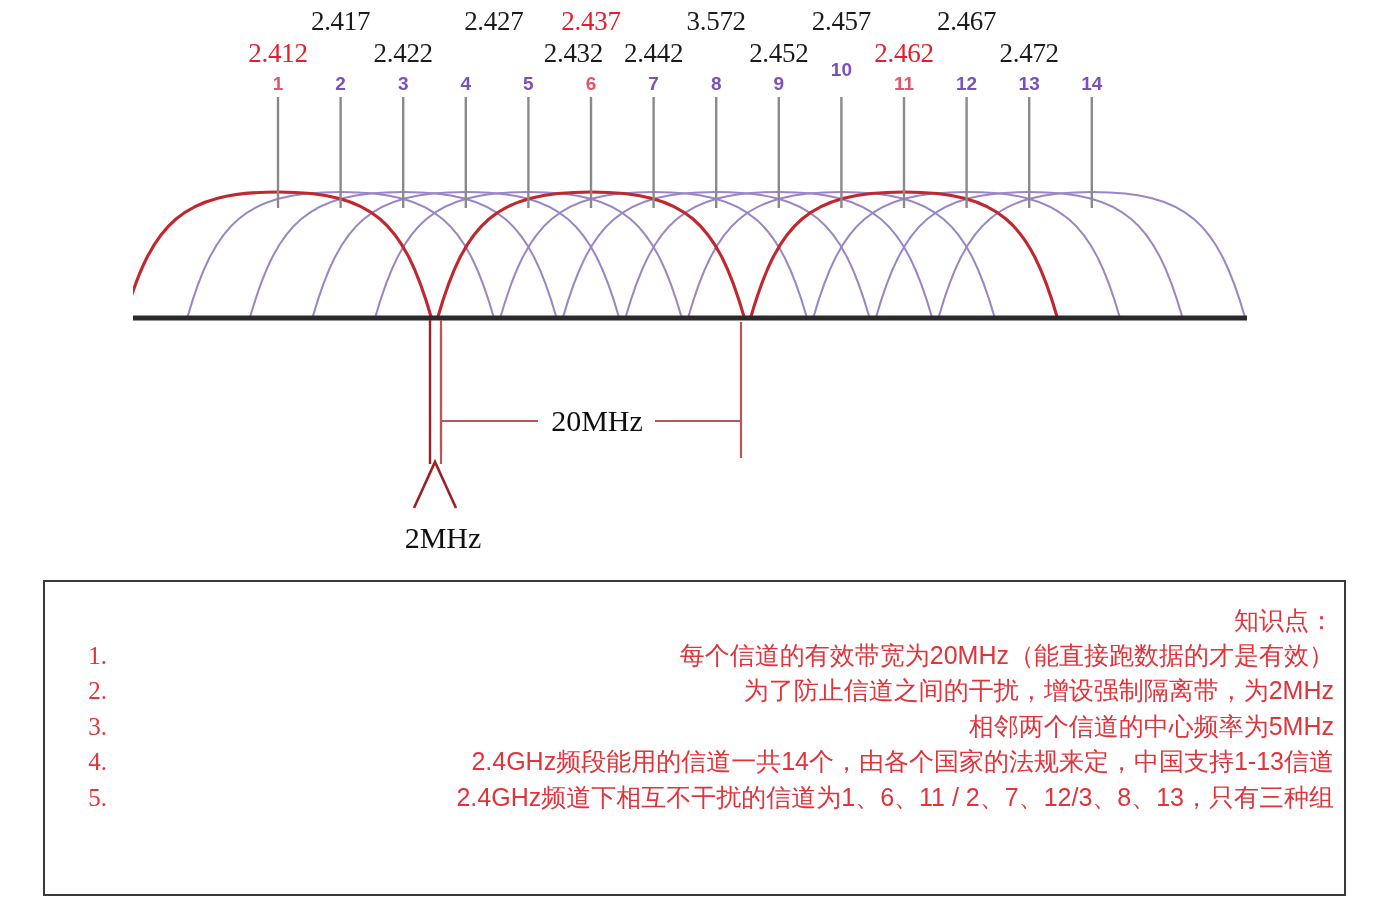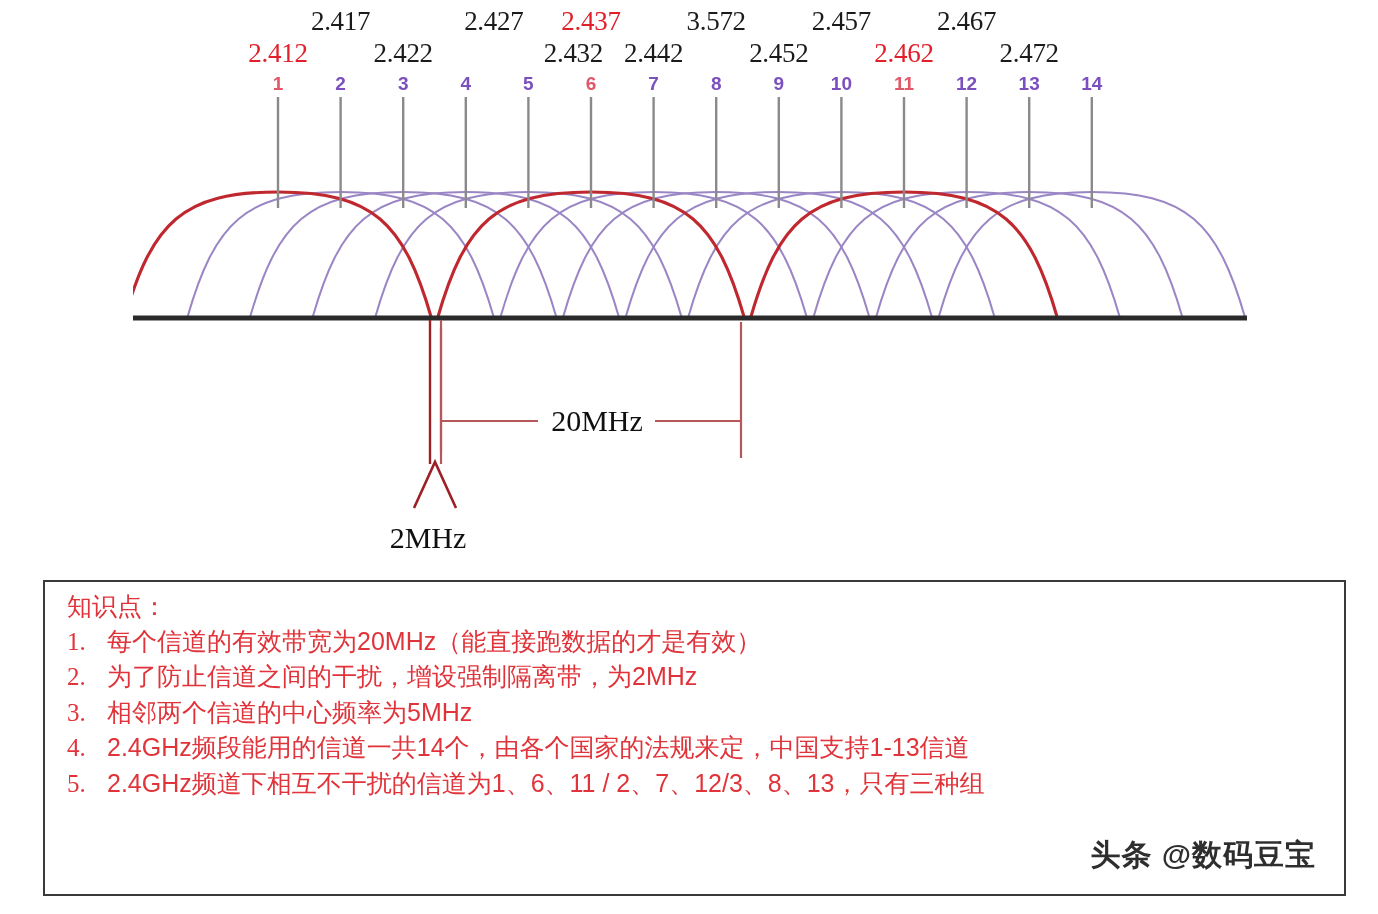--- a/index.html
+++ b/index.html
@@ -53,21 +53,22 @@
     position: absolute;
     left: 43px;
     top: 580px;
     width: 1303px;
     height: 316px;
     border: 2px solid #3a3a3a;
     box-sizing: border-box;
     background: #ffffff;
   }
   .note-inner {
-    padding: 10px 10px 0 22px;
+    padding: 24px 10px 0 22px;
+    text-align: right;
   }
   .note-title {
     font-family: "Liberation Sans", sans-serif;
     font-size: 25px;
     color: #e0333a;
     line-height: 1.15;
     margin-bottom: 3px;
     font-weight: 500;
   }
   .note-list {
@@ -195,29 +196,29 @@
   <div id="chan-layer">
       <div class="chan-label hi" style="left: 278px; top: 74px;">1</div>
       <div class="chan-label" style="left: 340.6px; top: 74px;">2</div>
       <div class="chan-label" style="left: 403.2px; top: 74px;">3</div>
       <div class="chan-label" style="left: 465.8px; top: 74px;">4</div>
       <div class="chan-label" style="left: 528.4px; top: 74px;">5</div>
       <div class="chan-label hi" style="left: 591px; top: 74px;">6</div>
       <div class="chan-label" style="left: 653.6px; top: 74px;">7</div>
       <div class="chan-label" style="left: 716.2px; top: 74px;">8</div>
       <div class="chan-label" style="left: 778.8px; top: 74px;">9</div>
-      <div class="chan-label" style="left: 841.4px; top: 74px;">10</div>
+      <div class="chan-label" style="left: 841.4px; top: 60px;">10</div>
       <div class="chan-label hi" style="left: 904px; top: 74px;">11</div>
       <div class="chan-label" style="left: 966.6px; top: 74px;">12</div>
       <div class="chan-label" style="left: 1029.2px; top: 74px;">13</div>
       <div class="chan-label" style="left: 1091.8px; top: 74px;">14</div>
     </div>
 
   <div class="mhz-text" style="left:597px; top:421px;text-align:right;">20MHz</div>
-  <div class="mhz-text small" style="left:428px; top:521px;">2MHz</div>
+  <div class="mhz-text small" style="left:443px; top:521px;">2MHz</div>
 
   <div class="note-box">
     <div class="note-inner">
       <div class="note-title">知识点：</div>
       <ul class="note-list" id="note-list">
           <li class="note-item">
             <span class="note-num">1.</span>
             <span class="note-text"><span>每个信道的有效带宽为20MHz（能直接跑数据的才是有效）</span></span>
           </li>
           <li class="note-item">
@@ -231,16 +232,15 @@
           <li class="note-item">
             <span class="note-num">4.</span>
             <span class="note-text"><span>2.4GHz频段能用的信道一共14个，由各个国家的法规来定，中国支持1-13信道</span></span>
           </li>
           <li class="note-item">
             <span class="note-num">5.</span>
             <span class="note-text"><span>2.4GHz频道下相互不干扰的信道为1、6、11 / 2、7、12/3、8、13，只有三种组</span></span>
           </li>
         </ul>
     </div>
-    <div class="watermark">头条 @数码豆宝</div>
   </div>
 
 </div>
 
 </body></html>

